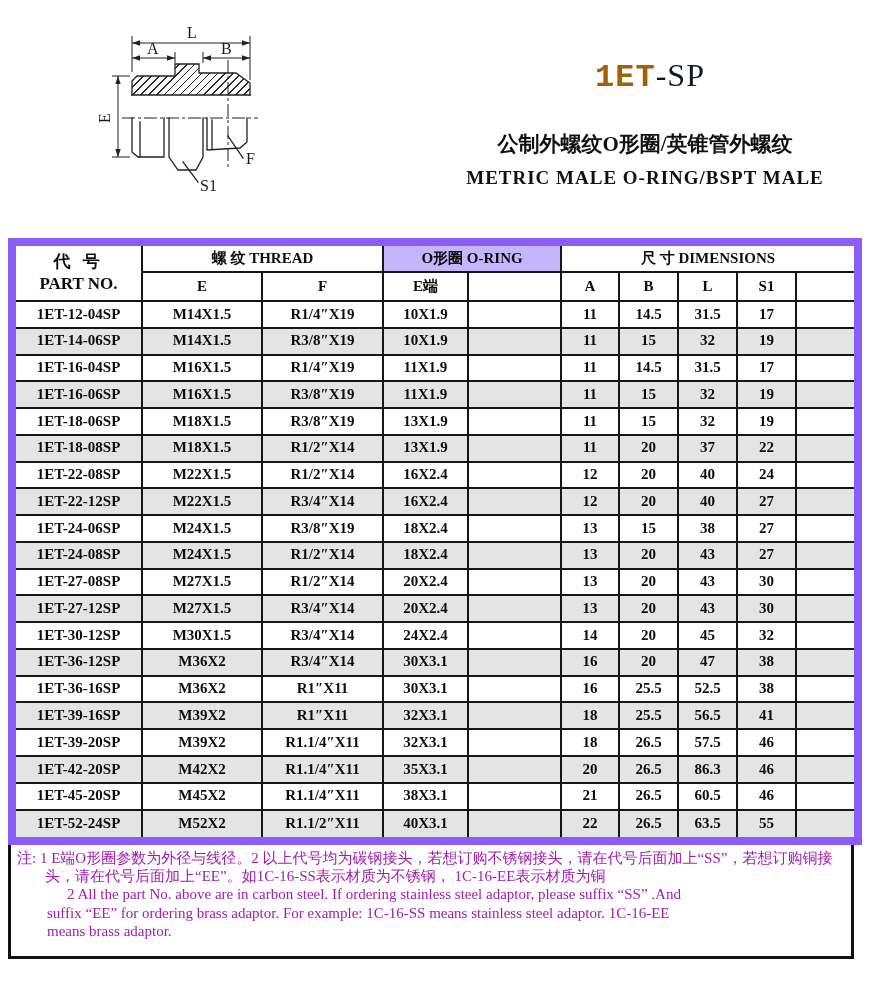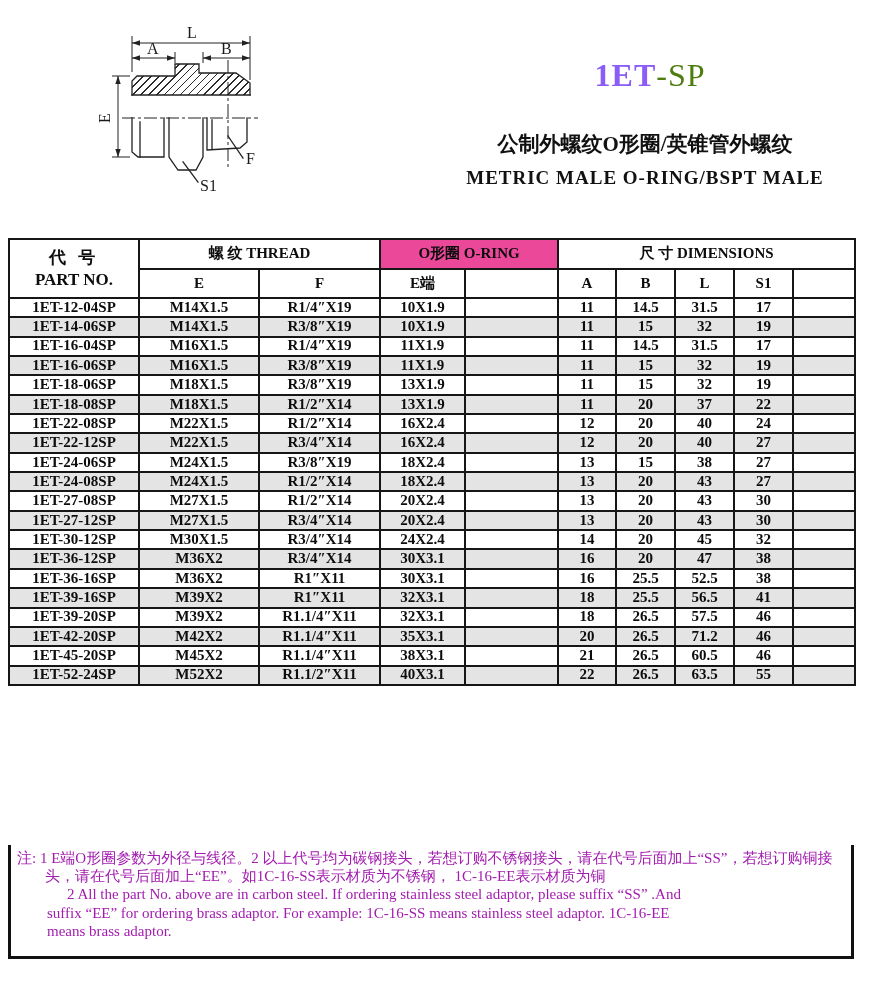--- a/index.html
+++ b/index.html
@@ -9,41 +9,41 @@
   }
   
   .hatch {
     position:absolute; left:90px; top:10px; width:220px; height:200px;
     background:repeating-linear-gradient(135deg,#2b2b2b 0px,#2b2b2b 1.1px,transparent 1.1px,transparent 5.6px);
     clip-path:polygon(42px 71px,47px 66px,85px 66px,85px 54px,109px 54px,109px 63px,146px 63px,160px 73px,160px 85px,42px 85px);
   }
   .draw { position:absolute; left:90px; top:10px; }
   
   .code-title { position:absolute; left:430px; top:57px; width:440px; text-align:center; font-size:32px; letter-spacing:1px; }
-  .code-title .main { font-weight:bold; color:#8b5cf6; }
-  .code-title .suffix { font-weight:normal; color:#4d7c0f; }
+  .code-title .main { font-weight:bold; color:#a16207;font-family:Liberation Mono, monospace; }
+  .code-title .suffix { font-weight:normal; color:#0f172a; }
   .cn-title { position:absolute; left:400px; top:130px; width:490px; text-align:center; font-size:21px; font-weight:bold; color:#111; }
   .en-title { position:absolute; left:400px; top:167px; width:490px; text-align:center; font-size:19px; font-weight:bold; letter-spacing:1px; color:#111; }
   
   .tbl-wrap { position:absolute; left:8px; top:238px; }
   table.spec {
-    border-collapse:collapse; table-layout:fixed; width:846px; height:448px;
-    border:1px solid #8b5cf6;
+    border-collapse:collapse; table-layout:fixed; width:846px; height:607px;
+    border:8px solid #8b5cf6;
   }
   table.spec th, table.spec td {
     border:2px solid #161616; text-align:center; vertical-align:middle;
     padding:0; overflow:hidden; white-space:nowrap;
     font-weight:bold; font-size:15px; color:#0d0d0d; line-height:1.05;
   }
   thead tr.group-row { height:30px; }
   thead tr.sub-row { height:29px; }
   thead th { font-size:16px; }
   th.part-head div.cn { font-size:17px; letter-spacing:4px; margin-bottom:4px; }
   th.part-head div.en { font-size:17px; letter-spacing:0; }
-  th.oring-head { background:#ec4899; color:#565656; font-weight:bold; }
+  th.oring-head { background:#c4b5fd; color:#565656; font-weight:bold; }
   tbody tr.alt td { background:#e4e4e4; }
   
   .notes {
     position:absolute; left:8px; top:845px; width:846px; height:114px;
     border:3px solid #111; border-top:none; box-sizing:border-box;
     padding:4px 6px 0 6px; font-size:15px; line-height:18.2px; color:#a21caf;
   }
   .notes .nl { white-space:nowrap; overflow:hidden; }
   .notes .ind-cn  { margin-left:28px; }
   .notes .ind-en1 { margin-left:50px; }
@@ -350,21 +350,21 @@
             <td></td>
           </tr>
           <tr class="alt">
             <td>1ET-42-20SP</td>
             <td>M42X2</td>
             <td>R1.1/4″X11</td>
             <td>35X3.1</td>
             <td></td>
             <td>20</td>
             <td>26.5</td>
-            <td>71.2</td>
+            <td>86.3</td>
             <td>46</td>
             <td></td>
           </tr>
           <tr>
             <td>1ET-45-20SP</td>
             <td>M45X2</td>
             <td>R1.1/4″X11</td>
             <td>38X3.1</td>
             <td></td>
             <td>21</td>

